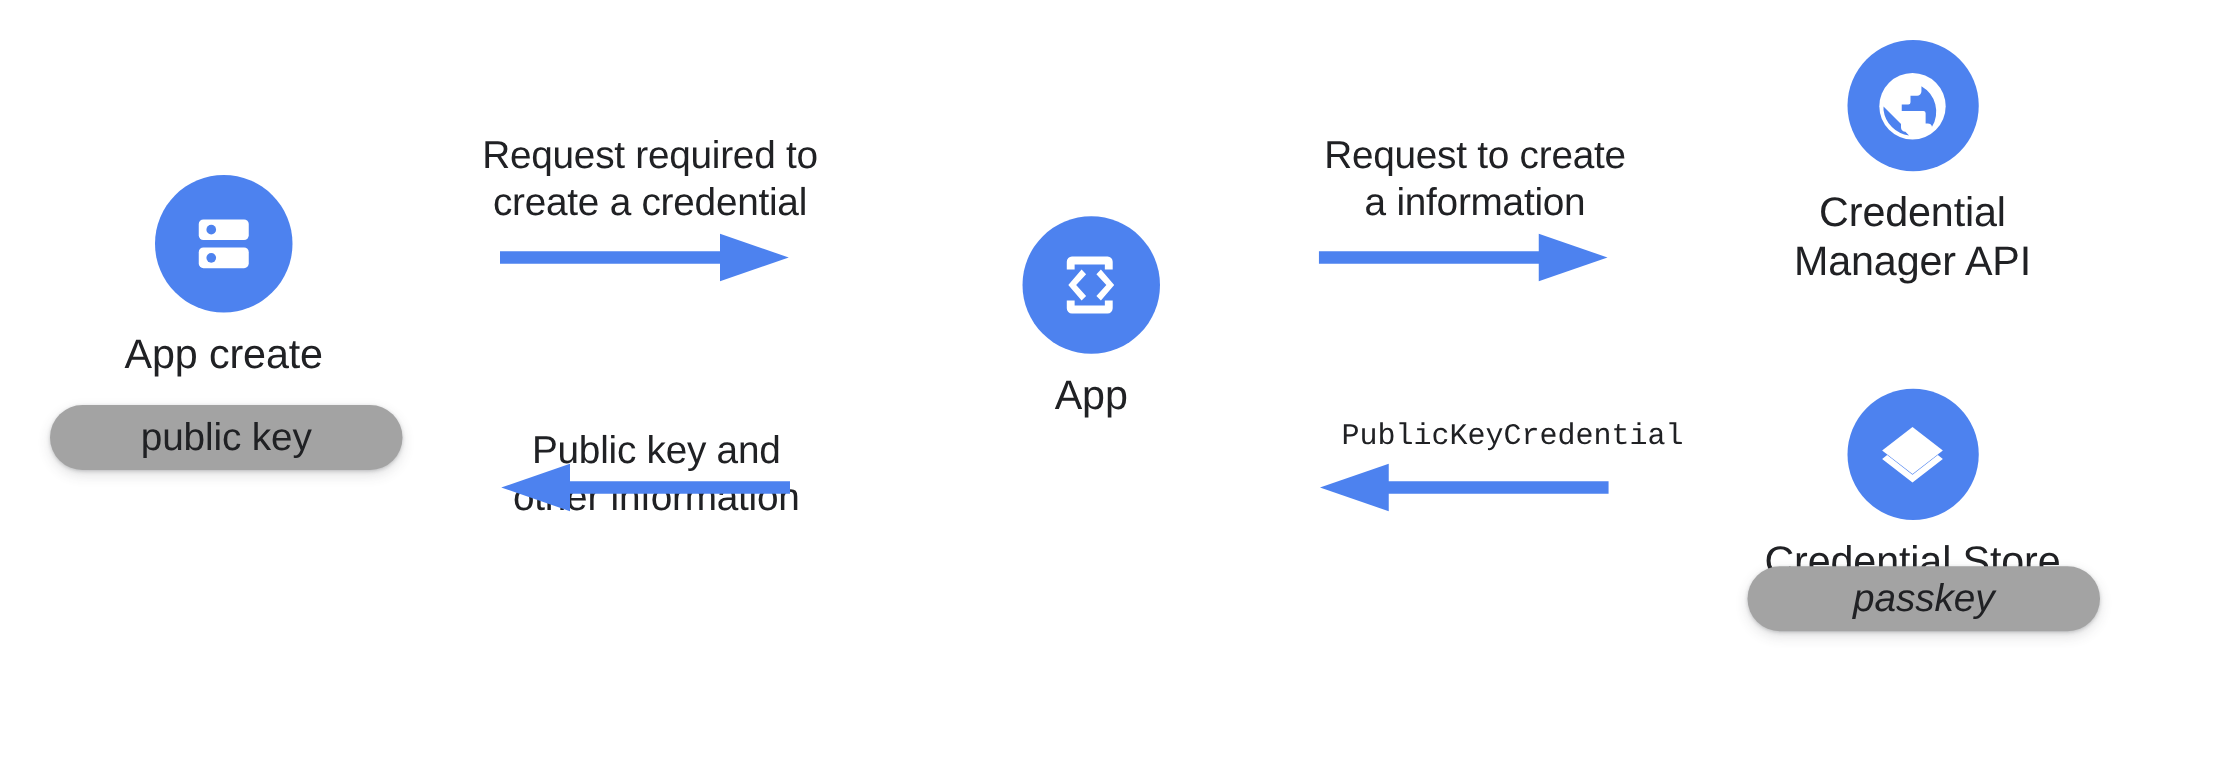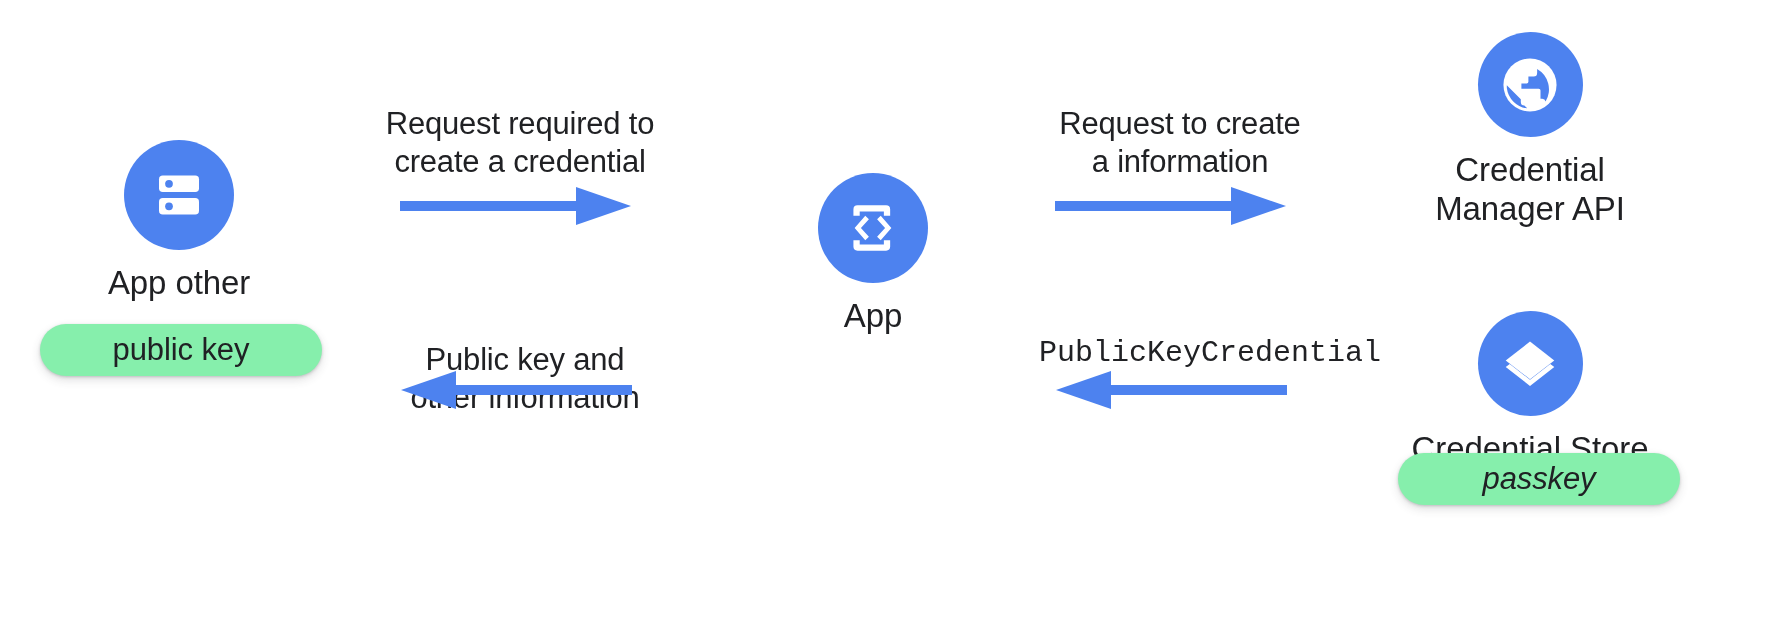--- a/index.html
+++ b/index.html
@@ -44,21 +44,21 @@
     letter-spacing: -0.1px;
     white-space: pre-line;
   }
 
   
   .pill {
     position: absolute;
     display: flex;
     align-items: center;
     justify-content: center;
-    background: #86efac;
+    background: #a3a3a3;
     border-radius: 999px;
     box-shadow: 0 1px 3px rgba(60,64,67,0.24), 0 4px 10px rgba(60,64,67,0.16);
     color: #202124;
     font-size: 31px;
     letter-spacing: -0.1px;
   }
 
   
   .arrow {
     position: absolute;
@@ -70,21 +70,21 @@
     position: absolute;
     text-align: center;
     color: #202124;
     font-size: 31px;
     line-height: 1.22;
     letter-spacing: -0.2px;
     white-space: pre-line;
   }
   .caption.mono {
     font-family: "Liberation Mono", monospace;
-    font-size: 30px;
+    font-size: 24px;
     letter-spacing: 0;
   }
 
   
   #node-app-server { left: 84px; top: 140px; width: 190px; }
   #node-app        { left: 778px; top: 173px; width: 190px; justify-content: flex-end; }
   #node-cm-api     { left: 1400px; top: 32px;  width: 260px; }
   #node-cred-store { left: 1400px; top: 311px; width: 260px; }
 
   #pill-public-key { left: 40px;  top: 324px; width: 282px; height: 52px; }
@@ -107,21 +107,21 @@
 
   <div class="node" id="node-app-server">
     <div class="circle" style="width:110px;height:110px;">
       <svg width="60" height="60" viewBox="0 0 24 24" aria-hidden="true">
         <rect x="4" y="4.2" width="16" height="6.6" rx="1.5" fill="#ffffff"></rect>
         <circle cx="8" cy="7.5" r="1.55" fill="#4d82ef"></circle>
         <rect x="4" y="13.2" width="16" height="6.6" rx="1.5" fill="#ffffff"></rect>
         <circle cx="8" cy="16.5" r="1.55" fill="#4d82ef"></circle>
       </svg>
     </div>
-    <div class="node-label">App other</div>
+    <div class="node-label">App create</div>
   </div>
 
   <div class="pill" id="pill-public-key">
     <span>public key</span>
   </div>
 
   <div class="node" id="node-app">
     <div class="circle" style="width:110px;height:110px;">
       <svg width="58" height="58" viewBox="0 0 24 24" aria-hidden="true">
         <path d="M6.6 2.6h10.8a1.7 1.7 0 0 1 1.7 1.7v2.6h-2.6V5.2H6.5v1.7H3.9V4.3a1.7 1.7 0 0 1 1.7-1.7z" fill="#ffffff"></path>

